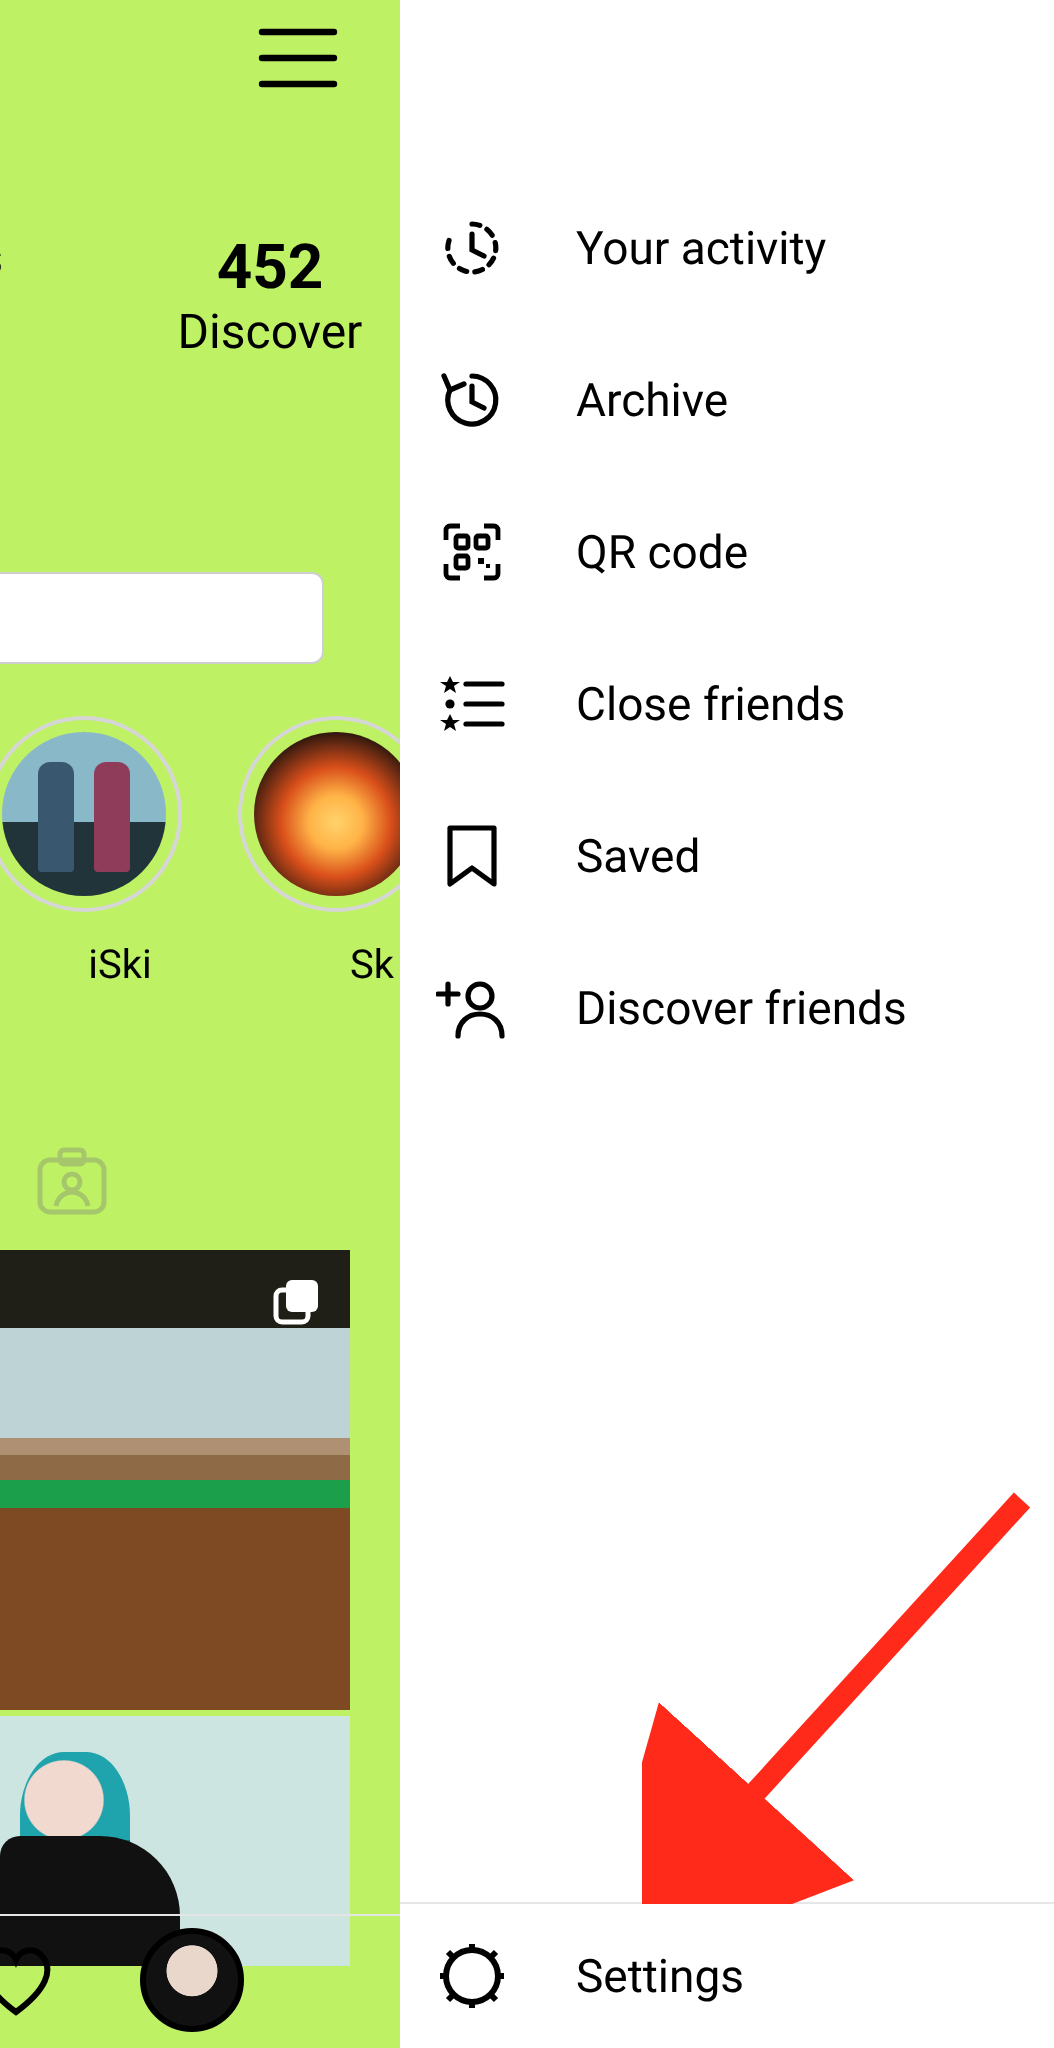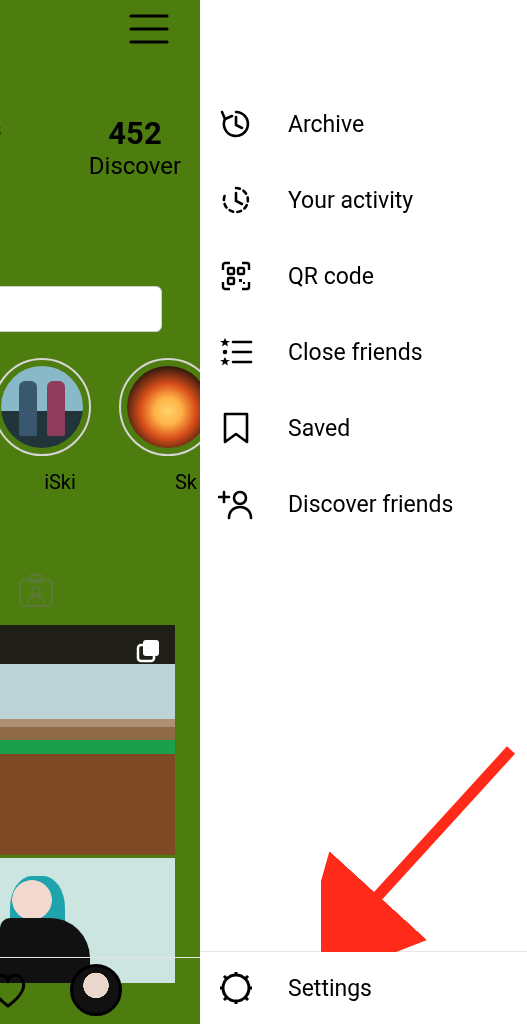--- a/index.html
+++ b/index.html
@@ -1,16 +1,16 @@
 <!DOCTYPE html>
 <html><head>
 <meta charset="utf-8">
 <style>
   html,body{margin:0;padding:0;font-family:-apple-system,BlinkMacSystemFont,"Segoe UI",Roboto,Helvetica,Arial,sans-serif;color:#000;background:#fff;}
-  #viewport{position:relative;width:527px;height:1024px;overflow:hidden;background:#4d7c0f;}
+  #viewport{position:relative;width:527px;height:1024px;overflow:hidden;background:#bef264;}
 
   
   #profile-bg{position:absolute;left:0;top:0;width:200px;height:100%;}
   .hamburger{position:absolute;top:12px;left:128px;cursor:pointer;}
   .stat{position:absolute;top:115px;text-align:center;width:150px;}
   .stat-left{left:-90px;}
   .stat-right{left:60px;}
   .stat .num{font-weight:700;font-size:31px;}
   .stat .lbl{font-size:24px;color:#000;}
   .edit-field{position:absolute;left:-10px;top:286px;width:170px;height:44px;
@@ -150,36 +150,36 @@
     </div>
   </div>
 
   <div id="drawer-sep"></div>
   <div id="drawer">
     <div class="menu">
 
       <div class="item">
         <span class="ico">
           <svg width="34" height="34" viewBox="0 0 34 34">
+            <path d="M17 5a12 12 0 1 1-11 7" fill="none" stroke="#000" stroke-width="2.6" stroke-linecap="round" stroke-dasharray="4 4"></path>
+            <polyline points="17,10 17,18 23,21" fill="none" stroke="#000" stroke-width="2.6" stroke-linecap="round"></polyline>
+          </svg>
+        </span>
+        <span>Your activity</span>
+      </div>
+
+      <div class="item">
+        <span class="ico">
+          <svg width="34" height="34" viewBox="0 0 34 34">
             <path d="M17 5a12 12 0 1 1-11 7" fill="none" stroke="#000" stroke-width="2.6" stroke-linecap="round"></path>
             <polyline points="17,10 17,18 23,21" fill="none" stroke="#000" stroke-width="2.6" stroke-linecap="round"></polyline>
             <polyline points="3,5 6,12 13,9" fill="none" stroke="#000" stroke-width="2.6" stroke-linecap="round" stroke-linejoin="round"></polyline>
           </svg>
         </span>
         <span>Archive</span>
-      </div>
-
-      <div class="item">
-        <span class="ico">
-          <svg width="34" height="34" viewBox="0 0 34 34">
-            <path d="M17 5a12 12 0 1 1-11 7" fill="none" stroke="#000" stroke-width="2.6" stroke-linecap="round" stroke-dasharray="4 4"></path>
-            <polyline points="17,10 17,18 23,21" fill="none" stroke="#000" stroke-width="2.6" stroke-linecap="round"></polyline>
-          </svg>
-        </span>
-        <span>Your activity</span>
       </div>
 
       <div class="item">
         <span class="ico">
           <svg width="32" height="32" viewBox="0 0 32 32">
             <g fill="none" stroke="#000" stroke-width="2.4">
               <path d="M3 10V5a2 2 0 0 1 2-2h5M22 3h5a2 2 0 0 1 2 2v5M29 22v5a2 2 0 0 1-2 2h-5M10 29H5a2 2 0 0 1-2-2v-5"></path>
               <rect x="8" y="8" width="6" height="6" rx="1"></rect>
               <rect x="18" y="8" width="6" height="6" rx="1"></rect>
               <rect x="8" y="18" width="6" height="6" rx="1"></rect>

